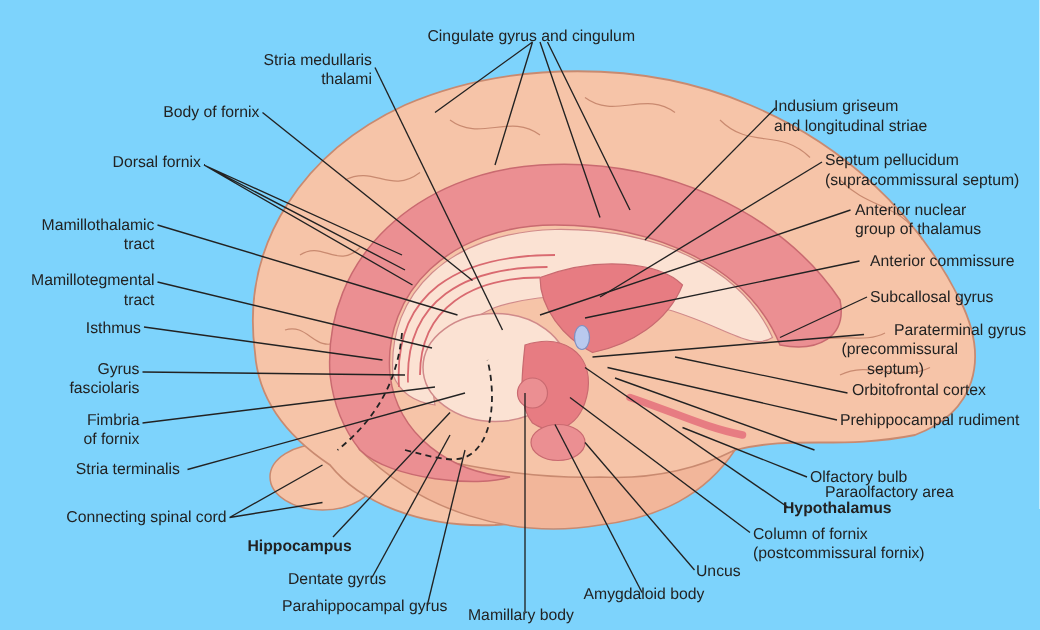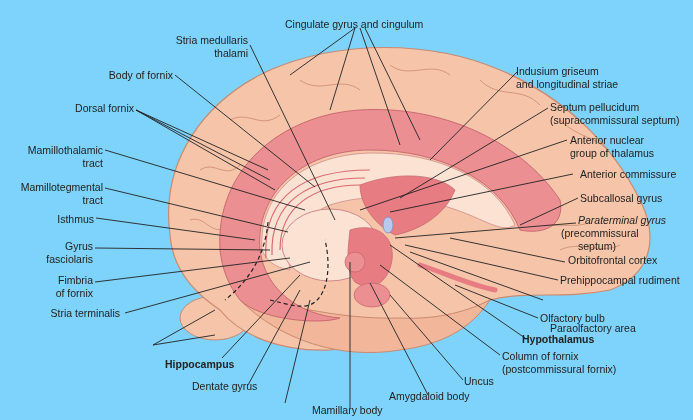--- a/index.html
+++ b/index.html
@@ -99,33 +99,35 @@
   <span class="lbl r" style="left:10px;top:144px;width:93px;">Mamillothalamic</span>
   <span class="lbl r" style="left:10px;top:157px;width:93px;">tract</span>
   <span class="lbl r" style="left:5px;top:181px;width:98px;">Mamillotegmental</span>
   <span class="lbl r" style="left:5px;top:194px;width:98px;">tract</span>
   <span class="lbl r" style="left:30px;top:213px;width:64px;">Isthmus</span>
   <span class="lbl r" style="left:20px;top:240px;width:73px;">Gyrus</span>
   <span class="lbl r" style="left:20px;top:253px;width:73px;">fasciolaris</span>
   <span class="lbl r" style="left:20px;top:274px;width:73px;">Fimbria</span>
   <span class="lbl r" style="left:20px;top:287px;width:73px;">of fornix</span>
   <span class="lbl r" style="left:20px;top:307px;width:100px;">Stria terminalis</span>
+  <span class="lbl r" style="left:20px;top:339px;width:131px;">Connecting spinal cord</span>
   <span class="lbl b" style="left:165px;top:358px;">Hippocampus</span>
   <span class="lbl" style="left:192px;top:380px;">Dentate gyrus</span>
+  <span class="lbl" style="left:188px;top:398px;">Parahippocampal gyrus</span>
   <span class="lbl" style="left:312px;top:404px;">Mamillary body</span>
   <span class="lbl" style="left:389px;top:390px;">Amygdaloid body</span>
   <span class="lbl" style="left:464px;top:375px;">Uncus</span>
   <span class="lbl" style="left:502px;top:350px;">Column of fornix</span>
   <span class="lbl" style="left:502px;top:363px;">(postcommissural fornix)</span>
   <span class="lbl b" style="left:522px;top:333px;">Hypothalamus</span>
   <span class="lbl" style="left:540px;top:312px;">Olfactory bulb</span>
   <span class="lbl" style="left:550px;top:294px;margin-top:28px;">Paraolfactory area</span>
   <span class="lbl" style="left:560px;top:274px;">Prehippocampal rudiment</span>
   <span class="lbl" style="left:568px;top:254px;">Orbitofrontal cortex</span>
-  <span class="lbl" style="left:578px;top:214px;font-style:italic;">Paraterminal gyrus</span>
+  <span class="lbl" style="left:596px;top:214px;">Paraterminal gyrus</span>
   <span class="lbl" style="left:561px;top:227px;">(precommissural</span>
   <span class="lbl" style="left:578px;top:240px;">septum)</span>
   <span class="lbl" style="left:580px;top:192px;">Subcallosal gyrus</span>
   <span class="lbl" style="left:580px;top:168px;">Anterior commissure</span>
   <span class="lbl" style="left:570px;top:134px;">Anterior nuclear</span>
   <span class="lbl" style="left:570px;top:147px;">group of thalamus</span>
   <span class="lbl" style="left:550px;top:101px;">Septum pellucidum</span>
   <span class="lbl" style="left:550px;top:114px;">(supracommissural septum)</span>
   <span class="lbl" style="left:516px;top:65px;">Indusium griseum</span>
   <span class="lbl" style="left:516px;top:78px;">and longitudinal striae</span>

